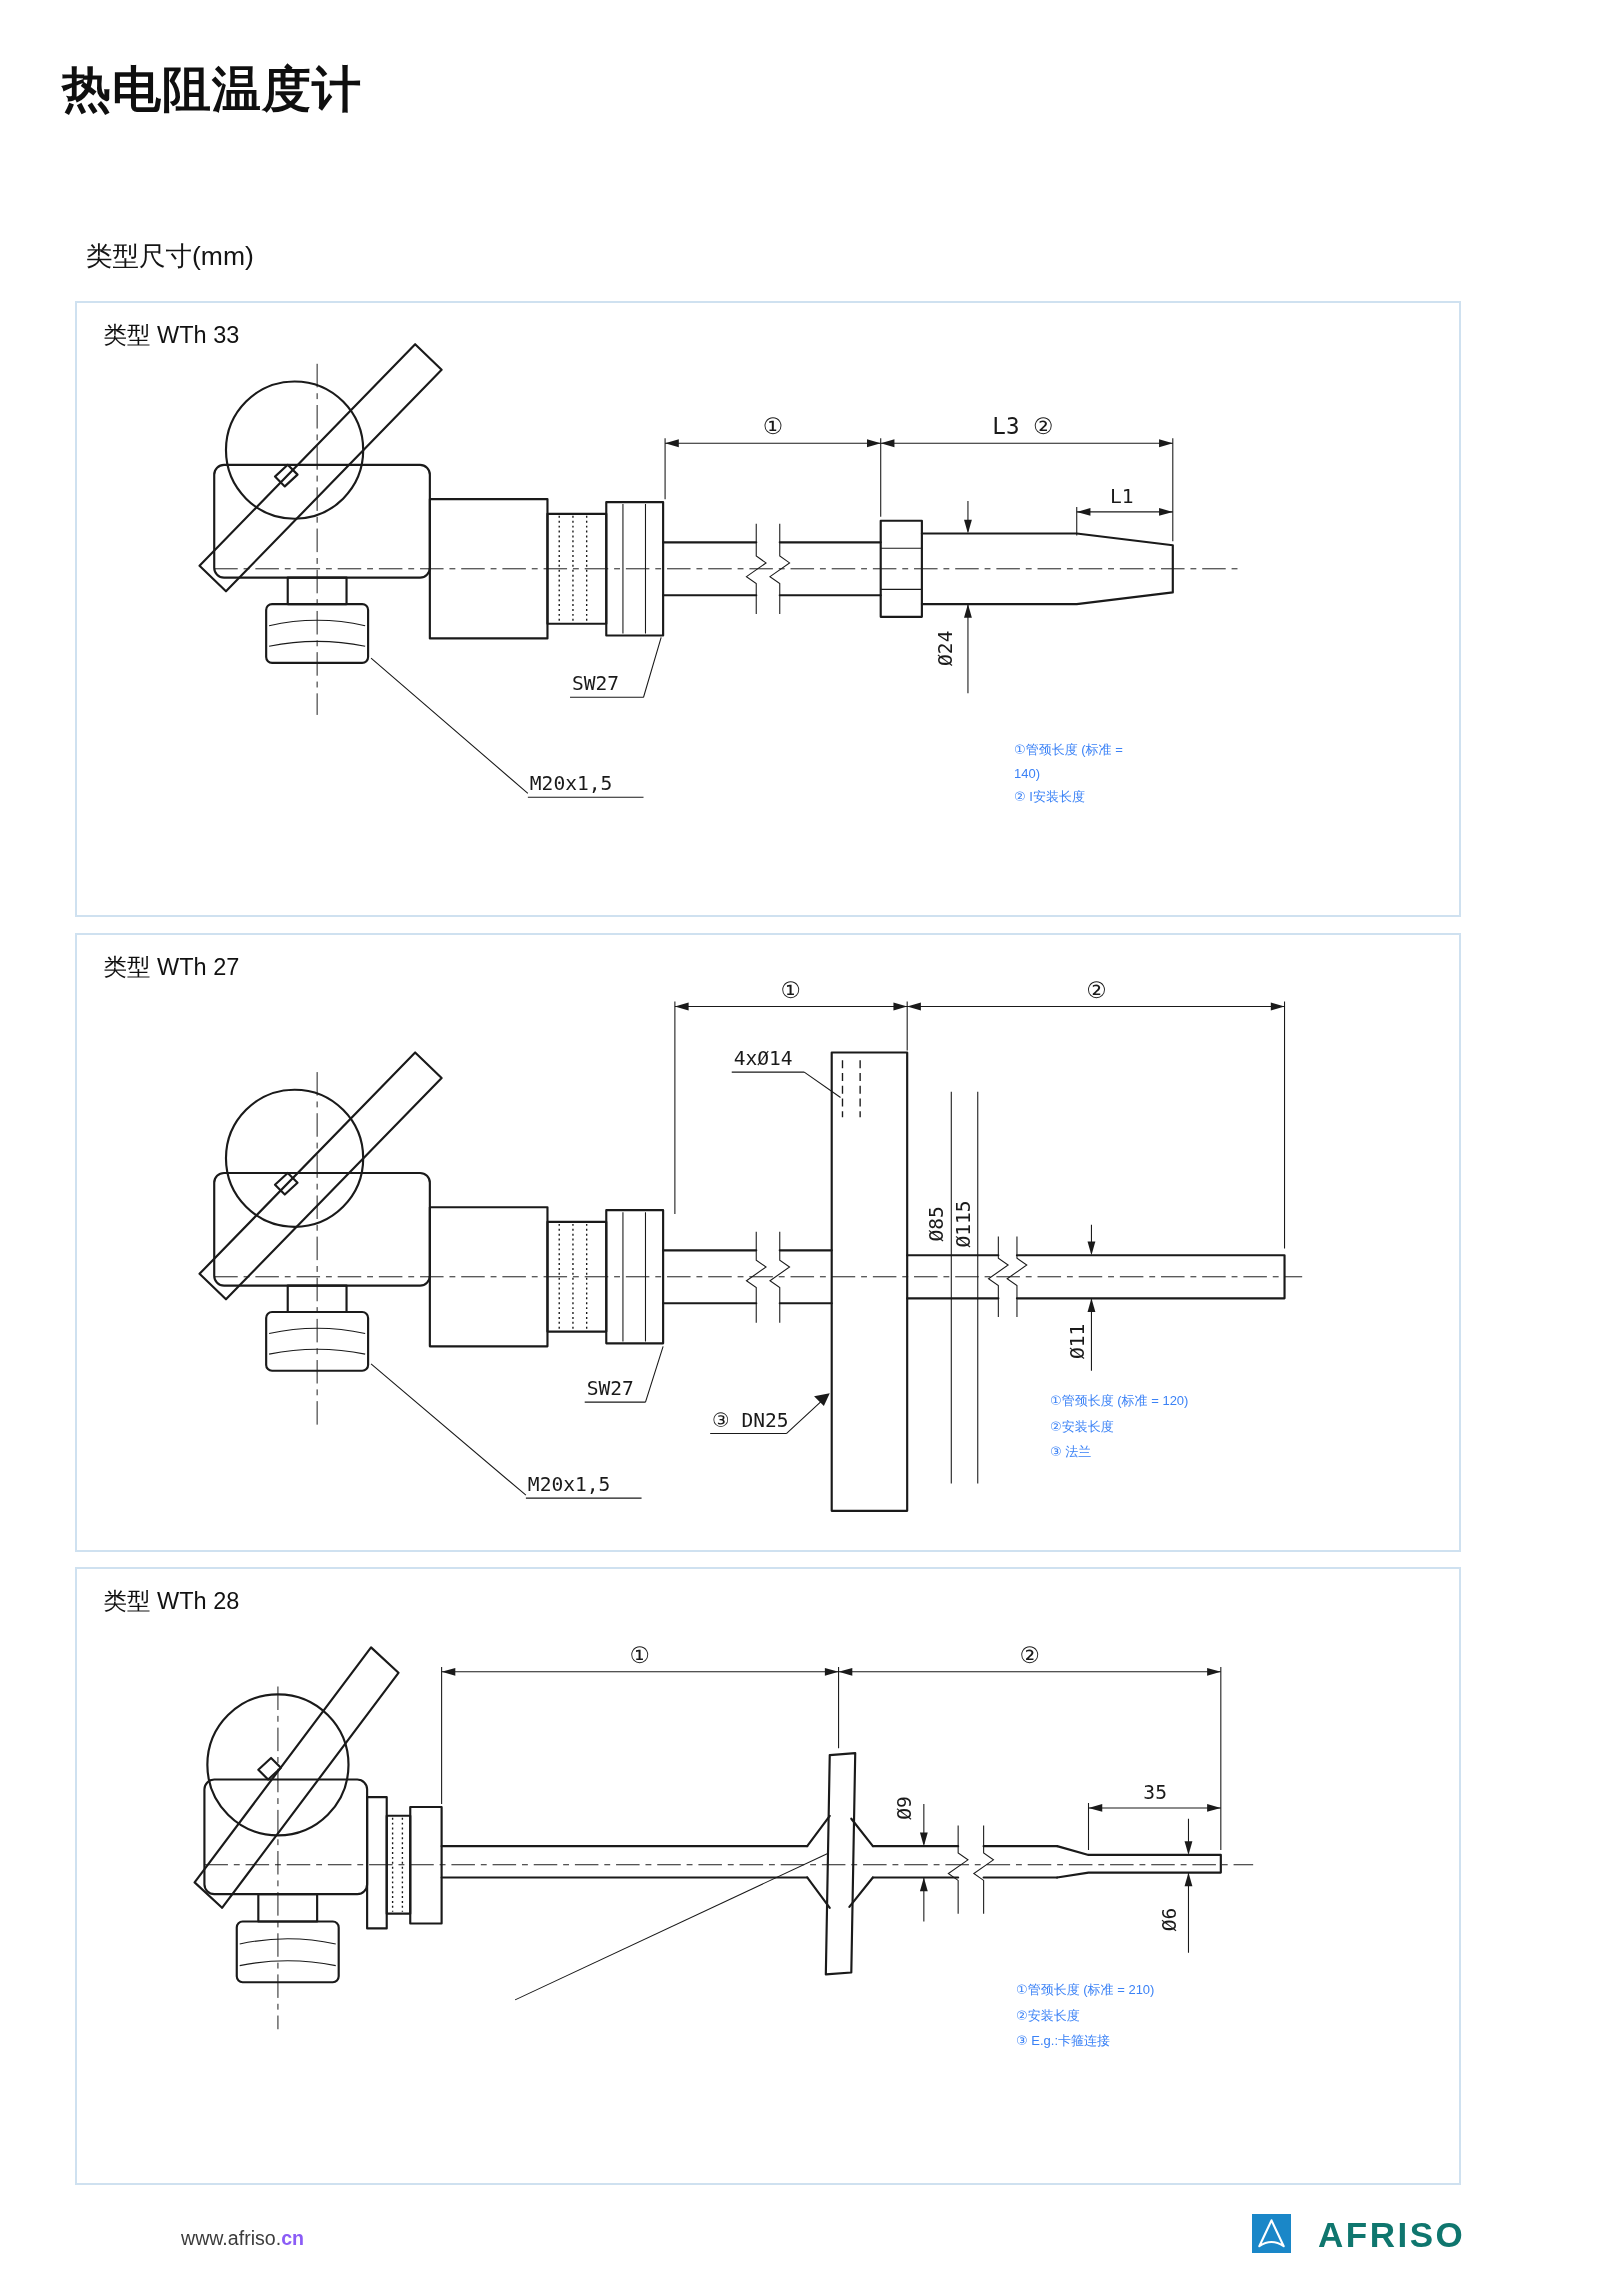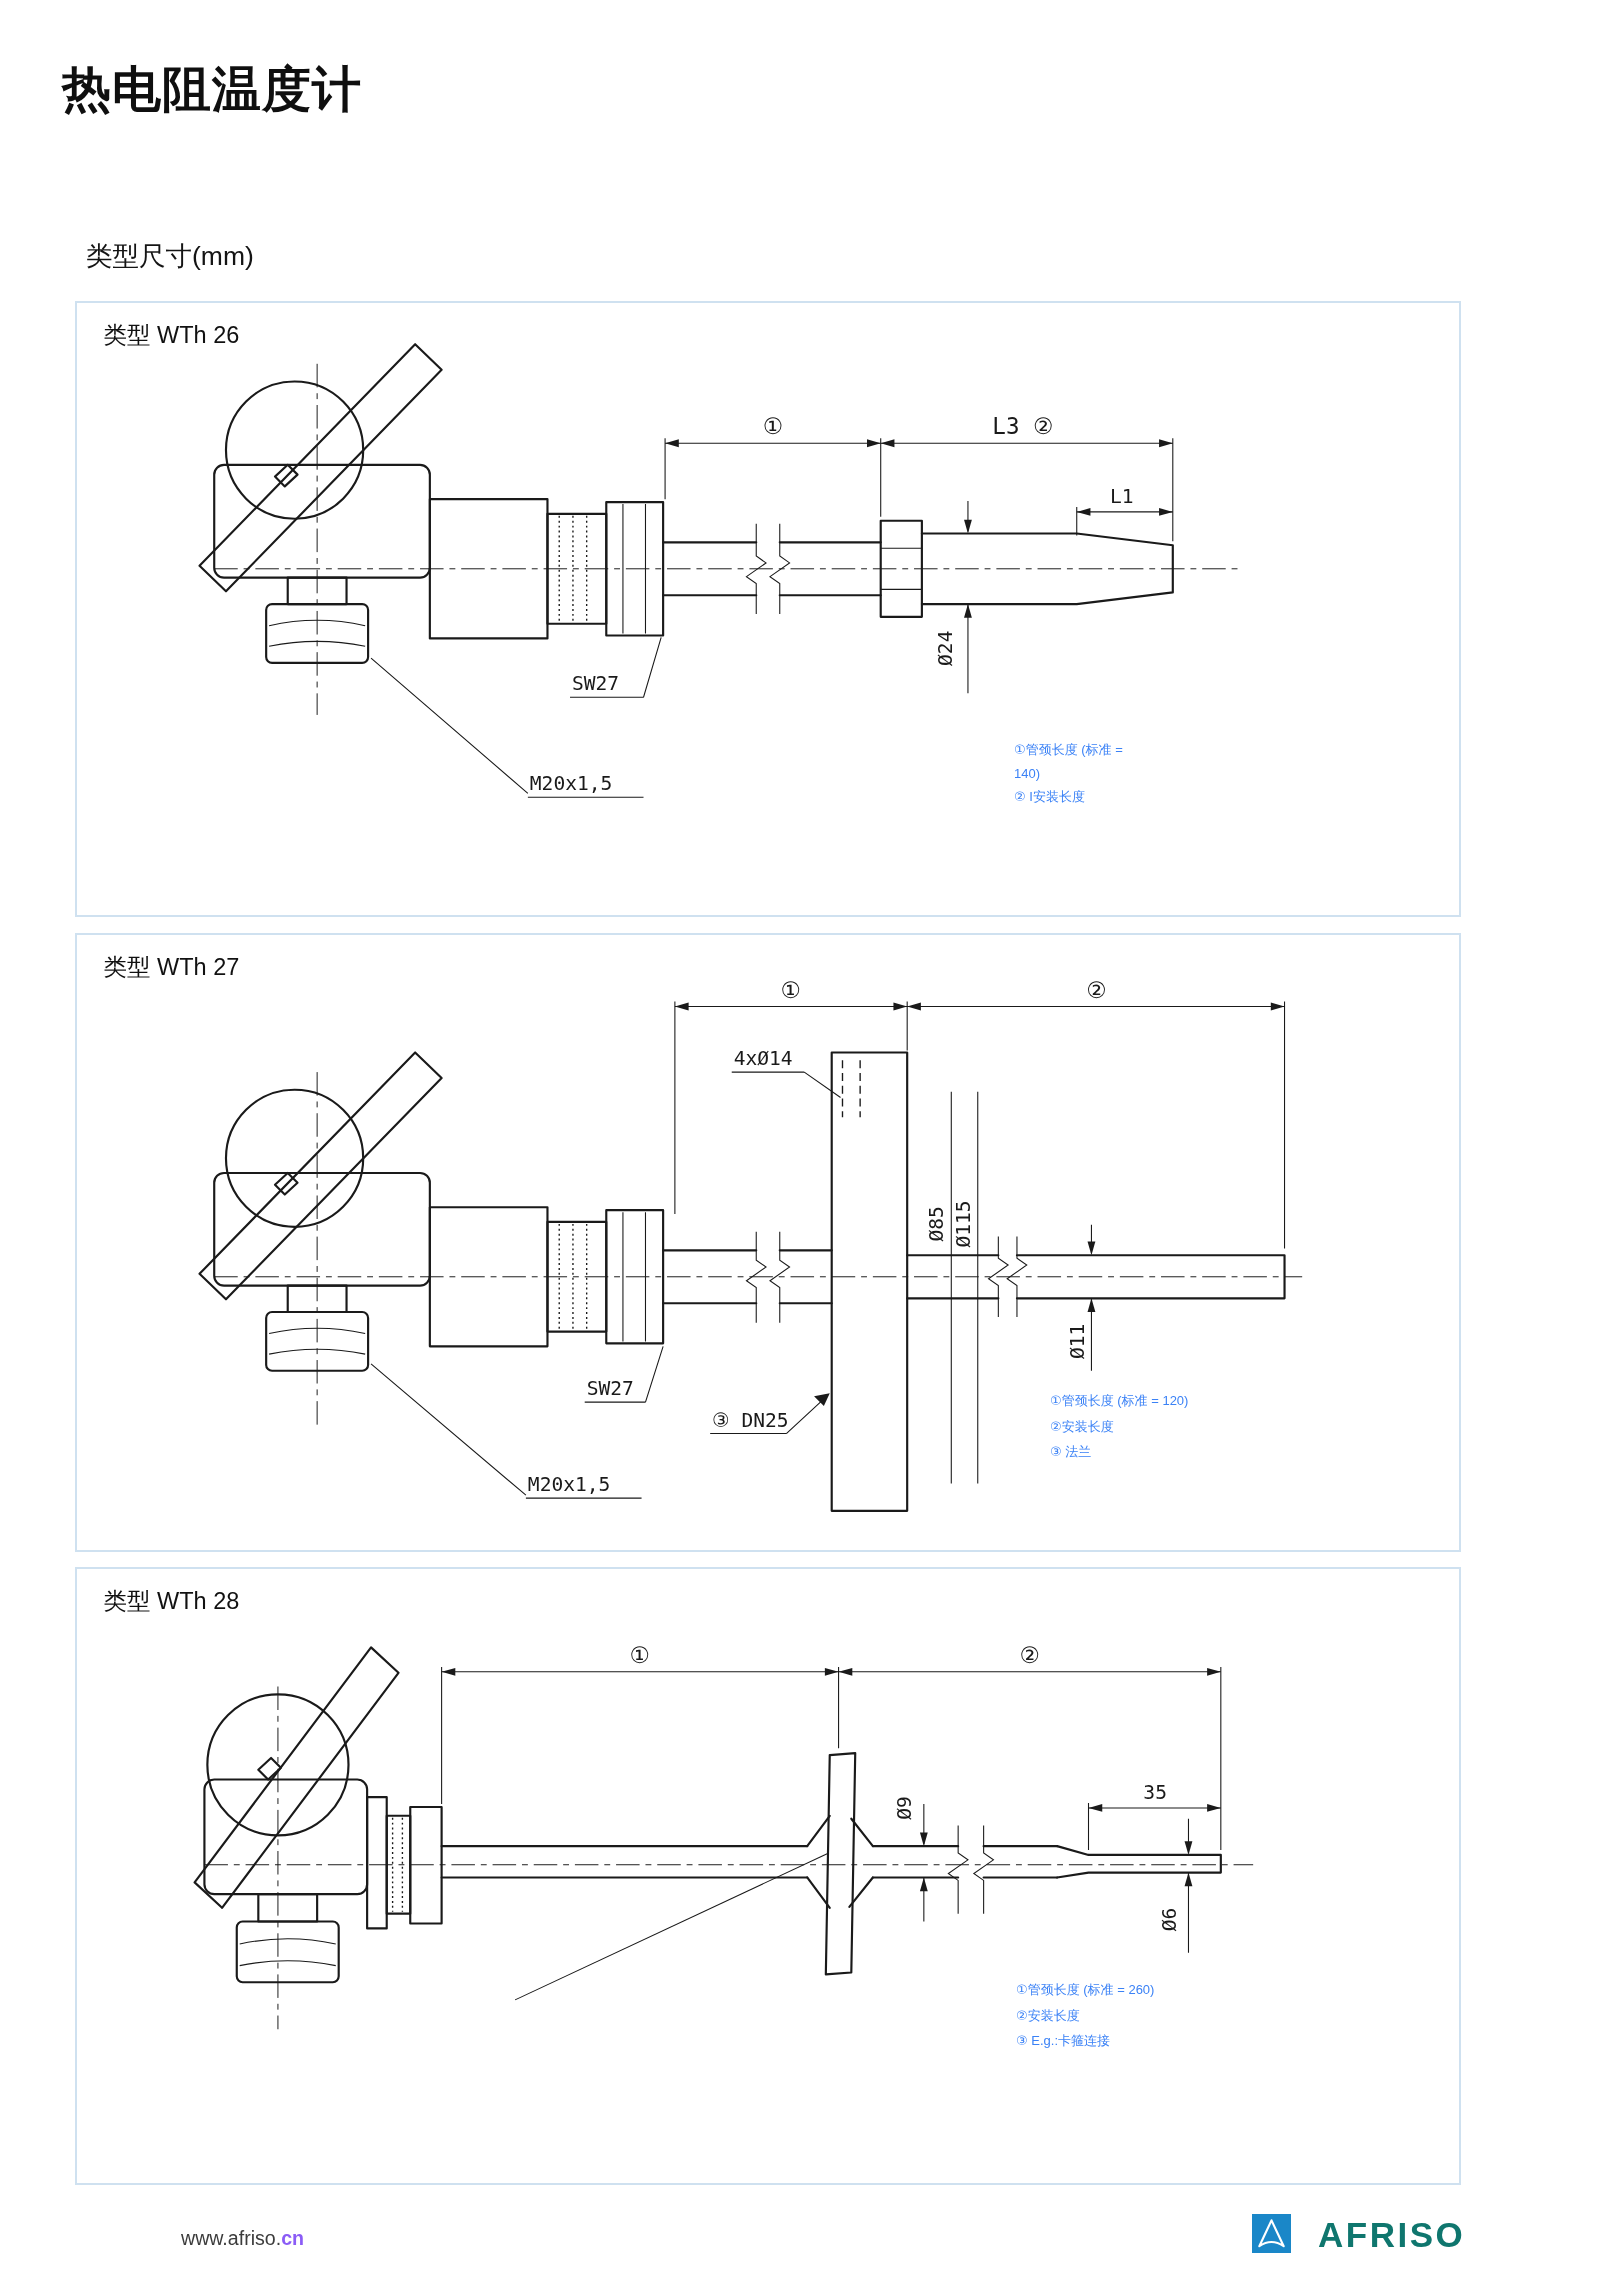--- a/index.html
+++ b/index.html
@@ -100,21 +100,21 @@
     <g>
       <text x="505" y="395">SW27</text>
       <path class="t" d="M503,402 H578 M578,402 L596,341"></path>
     </g>
 
     <g>
       <text x="462" y="497">M20x1,5</text>
       <path class="t" d="M460,504 H578 M460,500 L300,362"></path>
     </g>
   </svg>
-  <div class="panel-title">类型 WTh 26</div>
+  <div class="panel-title">类型 WTh 33</div>
   <div class="notes notes-1">
     <div>①管颈长度 (标准 =</div>
     <div>140)</div>
     <div>② I安装长度</div>
   </div>
 </div>
 
 <div class="panel panel-2">
   <svg class="drawing" viewBox="0 0 1410 628" preserveAspectRatio="none">
     <path class="cl" d="M140,349 H1250"></path>
@@ -266,21 +266,21 @@
 
     <g>
       <path class="t" d="M1134,255 V290 M1134,310 V392"></path>
       <path class="ar" d="M1134,292 l-4,-14 h8 z"></path>
       <path class="ar" d="M1134,310 l-4,14 h8 z"></path>
       <text transform="rotate(-90 1121 358)" x="1121" y="358" text-anchor="middle">Ø6</text>
     </g>
   </svg>
   <div class="panel-title">类型 WTh 28</div>
   <div class="notes notes-3">
-    <div>①管颈长度 (标准 = 260)</div>
+    <div>①管颈长度 (标准 = 210)</div>
     <div>②安装长度</div>
     <div>③ E.g.:卡箍连接</div>
   </div>
 </div>
 
 <div class="footer-url"><span>www.afriso.</span><b>cn</b></div>
 <svg class="logo" viewBox="0 0 40 40">
   <rect x="0" y="0" width="40" height="40" fill="#1a87c8"></rect>
   <path d="M20,6.5 L32.5,33 Q20,24.5 7.5,33 Z" fill="none" stroke="#ffffff" stroke-width="2.2" stroke-linejoin="round"></path>
 </svg>

